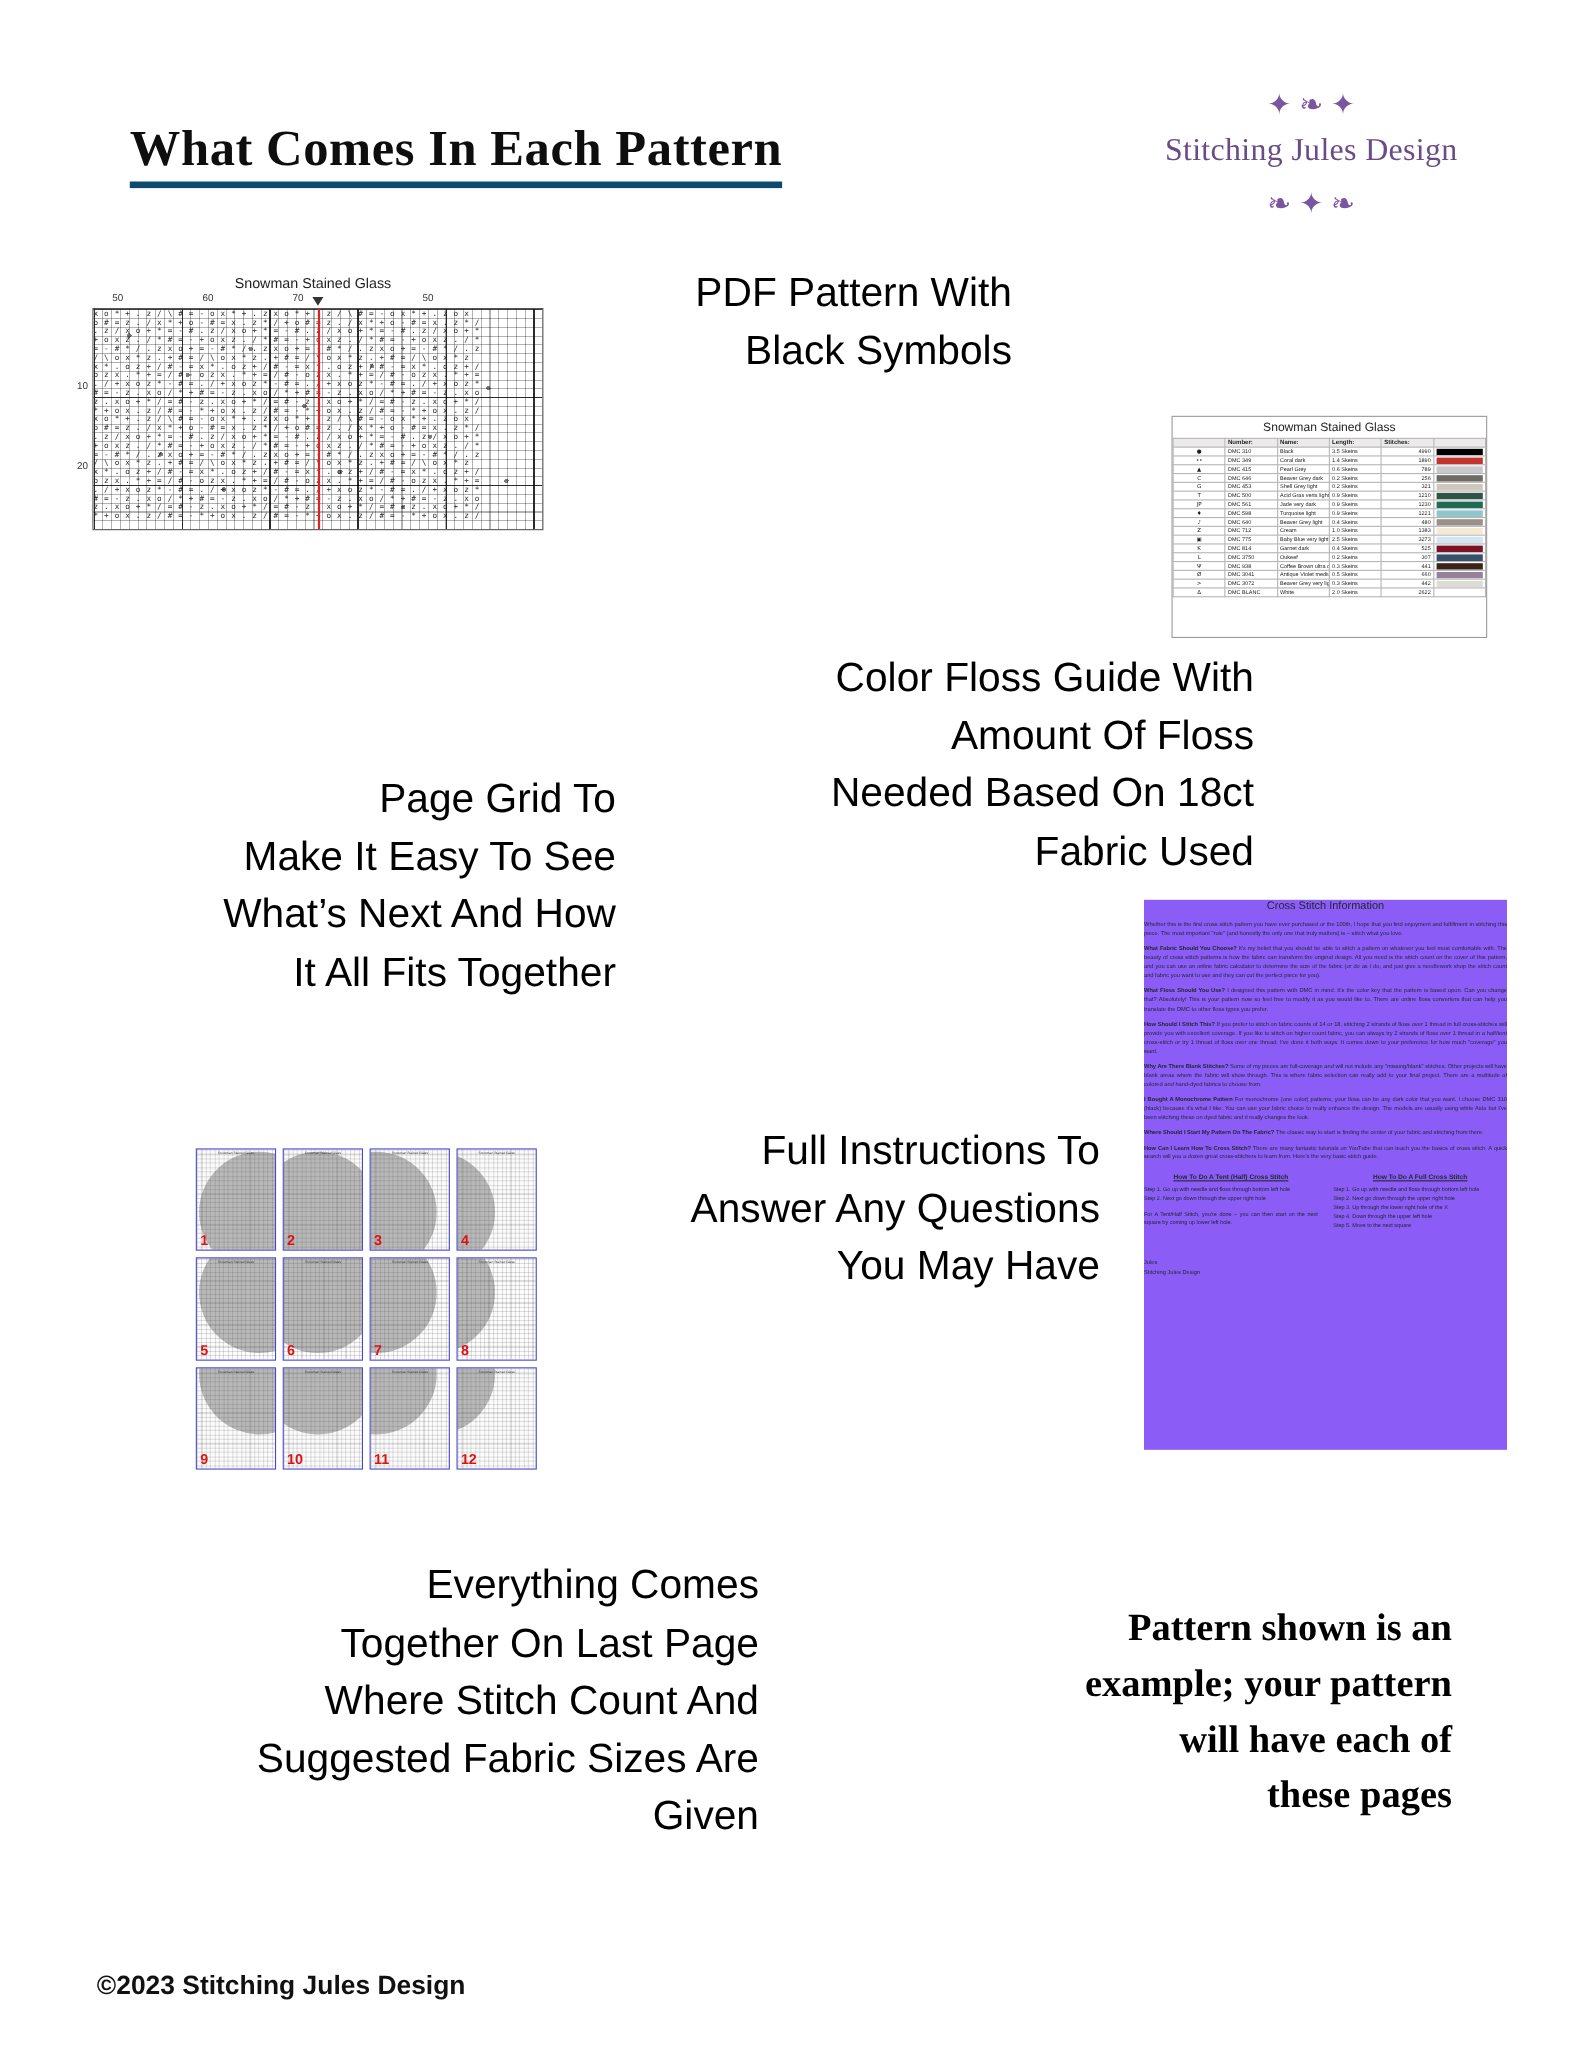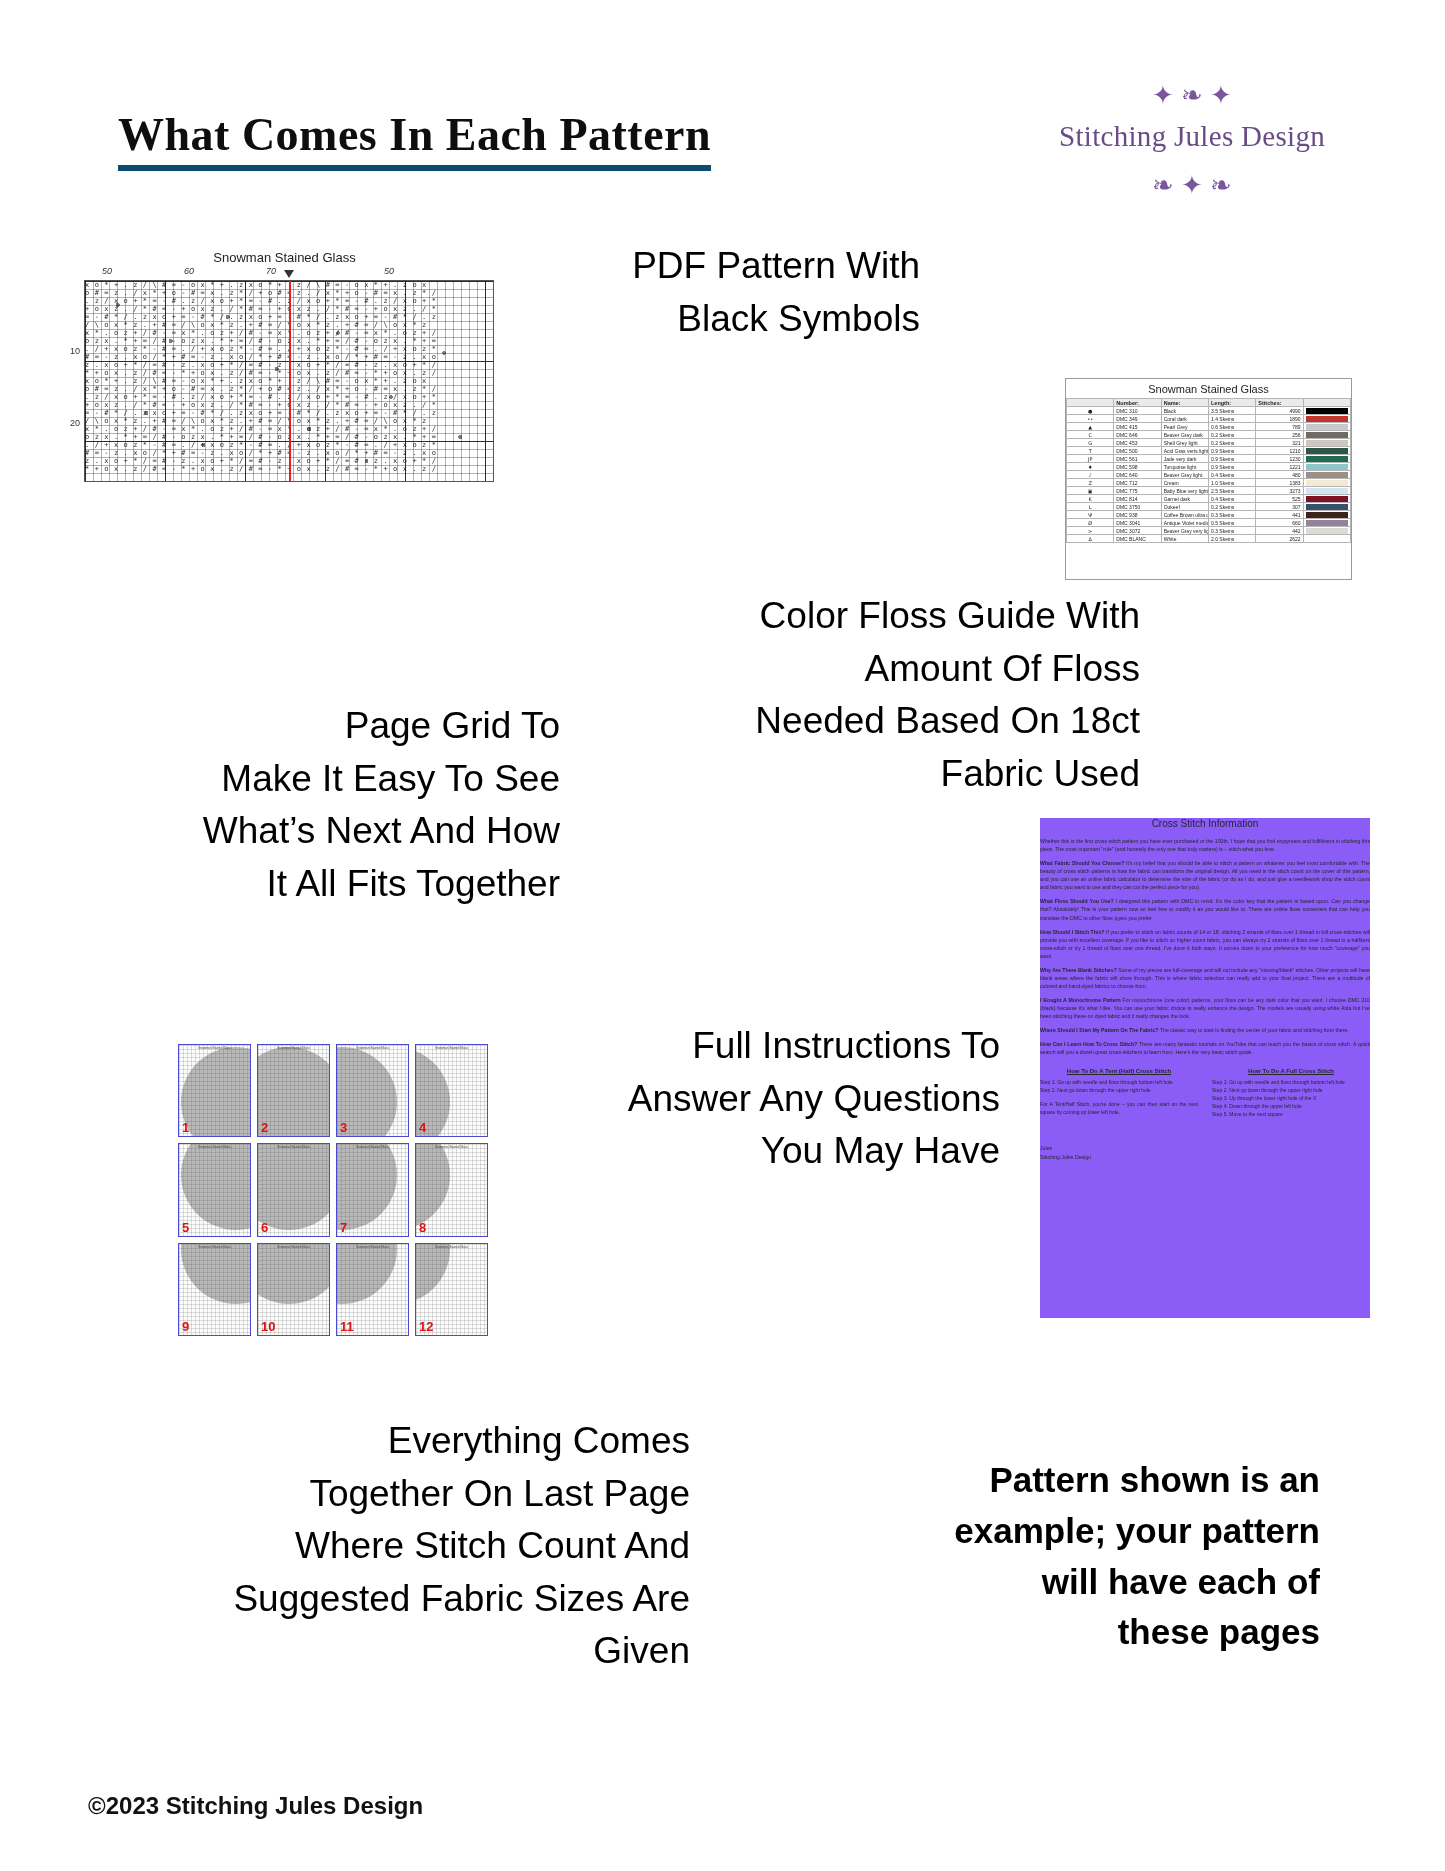--- a/index.html
+++ b/index.html
@@ -100,21 +100,20 @@
     height: 218px;
   }
   .chart-colnums {
     position: absolute;
     top: -2px;
     left: 0;
     width: 100%;
     height: 12px;
     font-size: 9px;
     color: #333;
-    font-style: italic;
   }
   .chart-colnums span { position: absolute; top: 0; }
   .chart-rownums {
     position: absolute;
     left: -22px;
     top: 0;
     height: 100%;
     width: 20px;
     font-size: 9px;
     color: #333;
@@ -670,18 +669,18 @@
   <div class="sign" style="white-space: pre-line;">Jules
 Stitching Jules Design</div>
 </div>
 
 <div class="caption" style="left: 50px; top: 1415px; width: 640px; white-space: pre-line;">Everything Comes
 Together On Last Page
 Where Stitch Count And
 Suggested Fabric Sizes Are
 Given</div>
 
-<div class="caption bold" style="left: 850px; top: 1455px; width: 470px; white-space: pre-line;">Pattern shown is an
+<div class="caption bold" style="left: 850px; top: 1455px; width: 470px; white-space: pre-line; font-family: Liberation Serif, serif;">Pattern shown is an
 example; your pattern
 will have each of
 these pages</div>
 
 <div class="copyright">©2023 Stitching Jules Design</div>
 
 </body></html>

